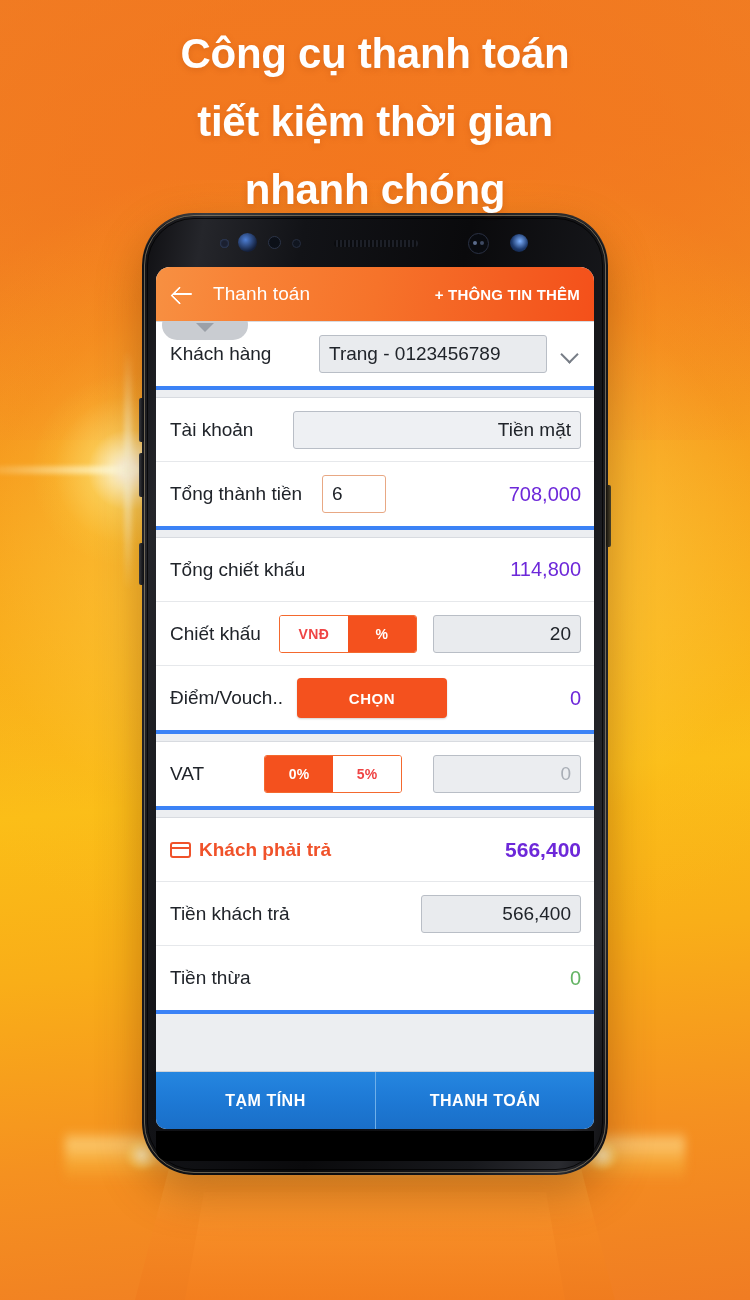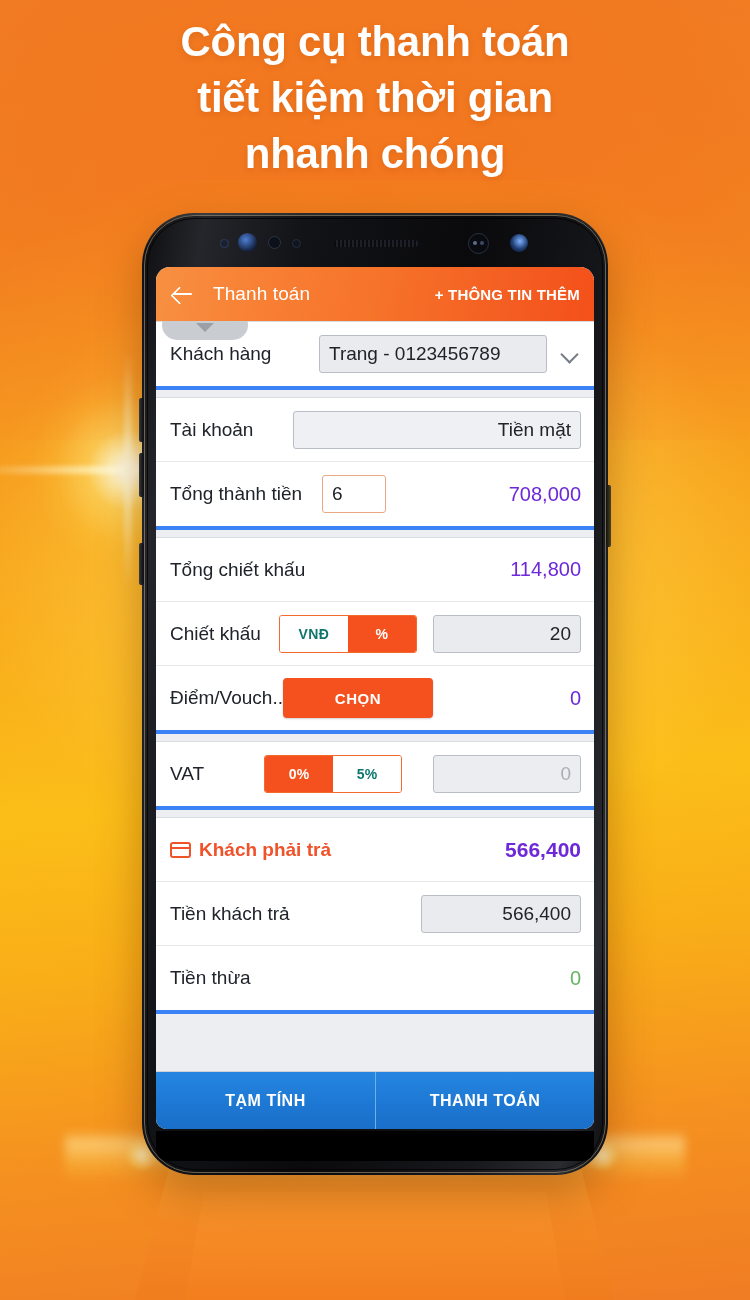--- a/index.html
+++ b/index.html
@@ -75,21 +75,21 @@
     width: 750px;
     text-align: center;
     color: #ffffff;
     font-weight: bold;
     font-size: 42px;
     line-height: 1.33;
     letter-spacing: -0.3px;
     text-shadow: 0 2px 6px rgba(160,60,0,0.22);
     z-index: 40;
   }
-  .headline .ln { display: block; }
+  .headline .ln { display: block; margin-top: 12px; }
 
   
   .pedestal {
     position: absolute; left: 50%; bottom: 0;
     transform: translateX(-50%);
     width: 480px; height: 130px;
     background: linear-gradient(180deg,
       rgba(252,170,60,0.55) 0%, rgba(245,138,35,0.78) 40%,
       rgba(240,124,30,0.92) 100%);
     clip-path: polygon(7% 0%, 93% 0%, 100% 100%, 0% 100%);
@@ -293,21 +293,21 @@
   }
 
   
   .seg {
     display:flex; border:1px solid #f4692e; border-radius:3px;
     overflow:hidden; height:38px; flex:0 0 auto;
   }
   .seg-btn {
     display:flex; align-items:center; justify-content:center;
     font-size:14px; font-weight:bold; letter-spacing:.3px;
-    background:#fff; color:#0f766e;
+    background:#fff; color:#ef4444;
   }
   .seg-btn.on { background:#f4511e; color:#fff; }
   .seg-2 .seg-btn { width:68px; }
 
   
   .btn-chon {
     background:#f4511e; color:#fff;
     font-size:15px; font-weight:bold; letter-spacing:.6px;
     border-radius:4px;
     width: 150px; height: 40px;
@@ -439,21 +439,21 @@
             <div class="seg seg-2" style="margin-left:18px">
               <div class="seg-btn">VNĐ</div>
               <div class="seg-btn on">%</div>
             </div>
             <div class="row-spacer"></div>
             <div class="inp" style="width:148px">20</div>
           </div>
 
           <div class="row">
             <div class="row-label">Điểm/Vouch..</div>
-            <div class="btn-chon" style="">CHỌN</div>
+            <div class="btn-chon" style="margin-left:14px">CHỌN</div>
             <div class="row-spacer"></div>
             <div class="row-value">0</div>
           </div>
         </div>
 
         <div class="group">
           <div class="row">
             <div class="row-label">VAT</div>
             <div class="seg seg-2" style="margin-left:60px">
               <div class="seg-btn on">0%</div>

